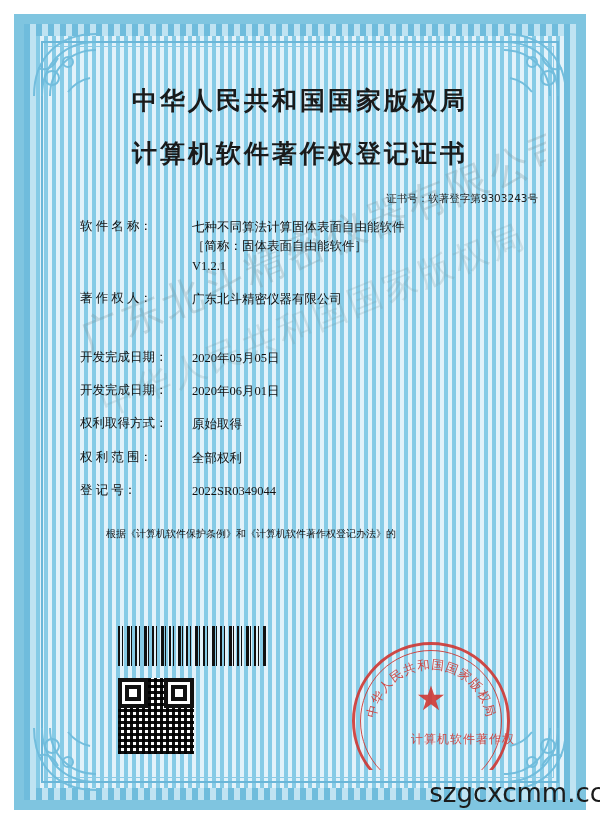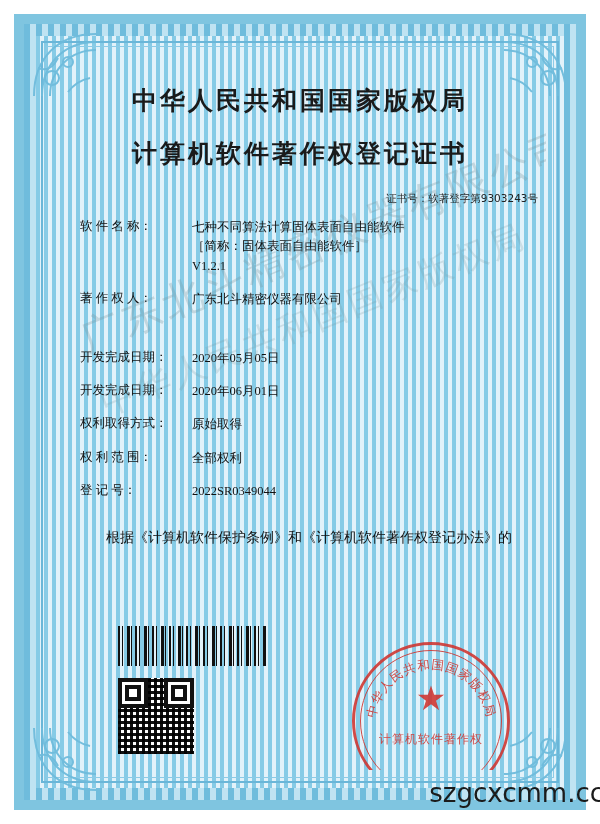--- a/index.html
+++ b/index.html
@@ -160,21 +160,21 @@
   .row .val .sub {
     display: block;
   }
 
   .gap-lg { margin-top: 39px; }
 
   
   .statement {
     margin-top: 22px;
     padding: 0 16px 0 26px;
-    font-size: 14px;
+    font-size: 10px;
     line-height: 2.1;
     color: #111;
     font-family: "DejaVu Sans", sans-serif;
   }
   .statement .p1 { text-indent: 26px; }
 
   
   .codes {
     position: absolute;
     left: 64px;
@@ -257,21 +257,21 @@
     font-family: "DejaVu Sans", sans-serif;
   }
   .seal .line1, .seal .line2 {
     position: absolute;
     width: 100%;
     text-align: center;
     font-size: 12px;
     letter-spacing: 1px;
     font-family: "DejaVu Sans", sans-serif;
   }
-  .seal .line1 { top: 86px; }
+  .seal .line1 { top: 86px; padding-left: 32px; }
   .seal .line2 { top: 104px; }
 
   
   .emboss {
     position: absolute;
     left: 58px;
     top: 150px;
     width: 66px; height: 66px;
     border-radius: 50%;
     border: 2px solid rgba(140,170,180,.55);

